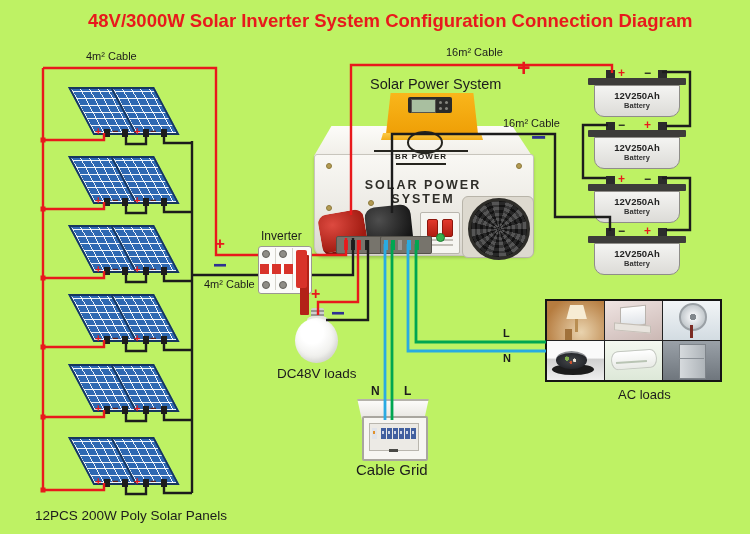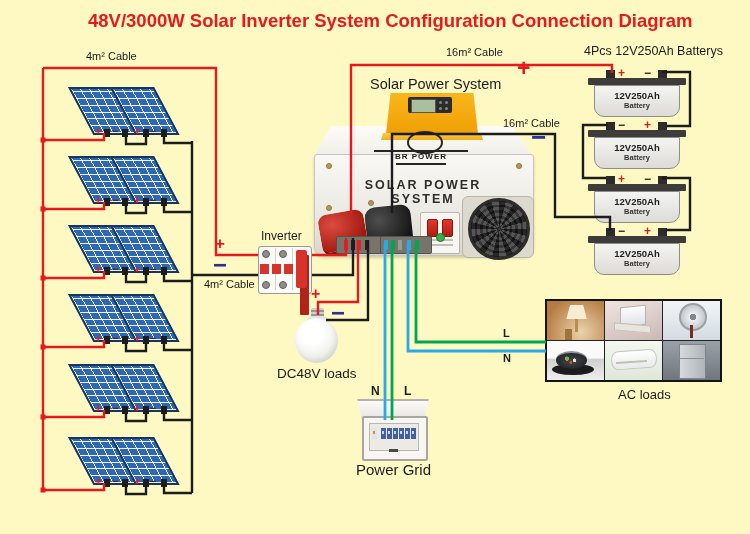--- a/index.html
+++ b/index.html
@@ -1,16 +1,16 @@
 <!DOCTYPE html>
 <html><head>
 <meta charset="utf-8">
 <style>
   html,body{margin:0;padding:0;background:#fff;}
-  #stage{position:relative;width:750px;height:534px;background:#fef9c3;overflow:hidden;
+  #stage{position:relative;width:750px;height:534px;background:#bef264;overflow:hidden;
          font-family:"Liberation Sans",sans-serif;color:#1b1b1b;}
   .abs{position:absolute;}
   .lab{position:absolute;font-size:11px;color:#1c1c1c;white-space:nowrap;}
   .lab-bold{font-weight:bold;}
   #page-title{position:absolute;left:88px;top:10px;width:600px;margin:0;
               font-size:18.5px;font-weight:bold;color:#e8191c;white-space:nowrap;}
   
   .prow{position:absolute;left:0;width:240px;height:62px;}
   .panel{position:absolute;top:0;width:40px;height:44px;background-color:#2e68b2;
          border:2px solid #16365f;transform:skewX(28deg);transform-origin:0 0;
@@ -420,28 +420,28 @@
     <div class="bk-band"></div>
     <div class="bk-red"></div>
   </div>
 
   <span class="lab" style="left:86px;top:50px">4m² Cable</span>
   <span class="lab" style="left:204px;top:278px">4m² Cable</span>
   <span class="lab" style="left:261px;top:229px;font-size:12px">Inverter</span>
   <span class="lab" style="left:370px;top:76px;font-size:14.5px">Solar Power System</span>
   <span class="lab" style="left:446px;top:46px">16m² Cable</span>
   <span class="lab" style="left:503px;top:117px">16m² Cable</span>
-  <span class="lab" style="left:584px;top:44px;font-size:12.5px">4Pcs 12V250Ah Batterys</span>
   <span class="lab" style="left:277px;top:366px;font-size:13.5px">DC48V loads</span>
   <span class="lab lab-bold" style="left:371px;top:384px;font-size:12px">N</span>
   <span class="lab lab-bold" style="left:404px;top:384px;font-size:12px">L</span>
-  <span class="lab" style="left:356px;top:461px;font-size:15px">Power Grid</span>
+  <span class="lab" style="left:356px;top:461px;font-size:15px">Cable Grid</span>
   <span class="lab lab-bold" style="left:503px;top:327px;font-size:11px">L</span>
   <span class="lab lab-bold" style="left:503px;top:352px;font-size:11px">N</span>
   <span class="lab" style="left:618px;top:387px;font-size:13px">AC loads</span>
+  <span class="lab" style="left:35px;top:508px;font-size:13.5px">12PCS  200W Poly Solar Panels</span>
 
   <span class="sym-plus" style="left:215px;top:238px;font-size:17px">+</span>
   <span class="sym-minus" style="left:213px;top:260px;font-size:24px">−</span>
   <span class="sym-plus" style="left:311px;top:288px;font-size:16px">+</span>
   <span class="sym-minus" style="left:331px;top:308px;font-size:24px">−</span>
   <span class="sym-plus" style="left:517px;top:62px;font-size:23px">+</span>
   <span class="sym-minus" style="left:531px;top:132px;font-size:26px">−</span>
 
 </div>
 

